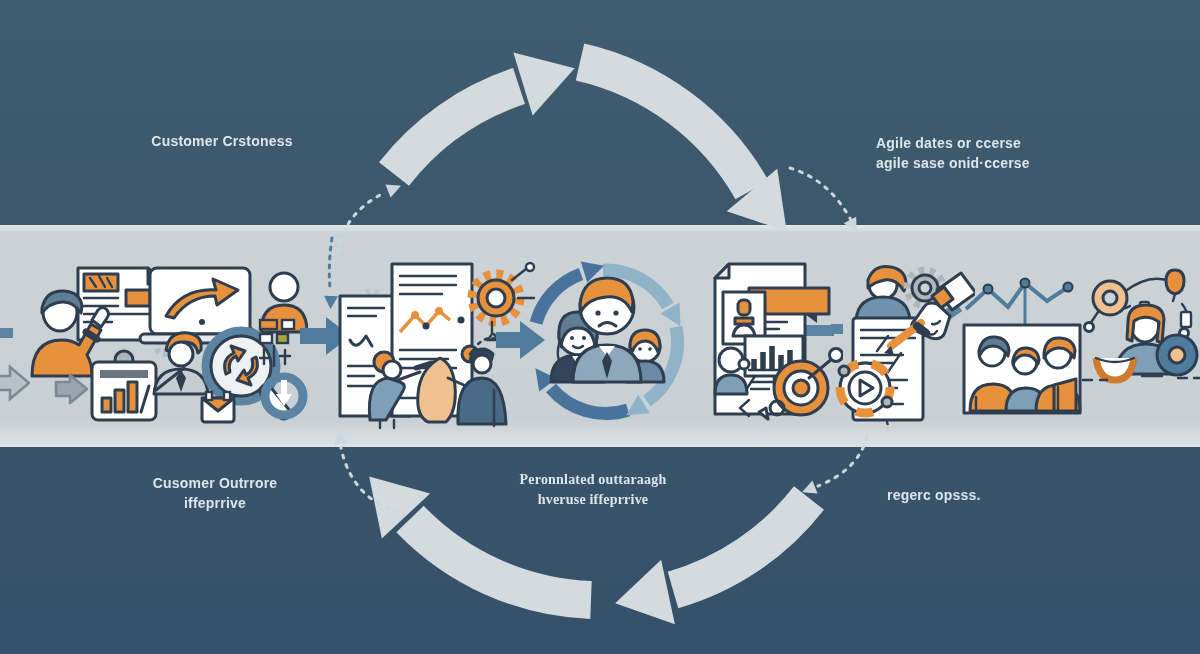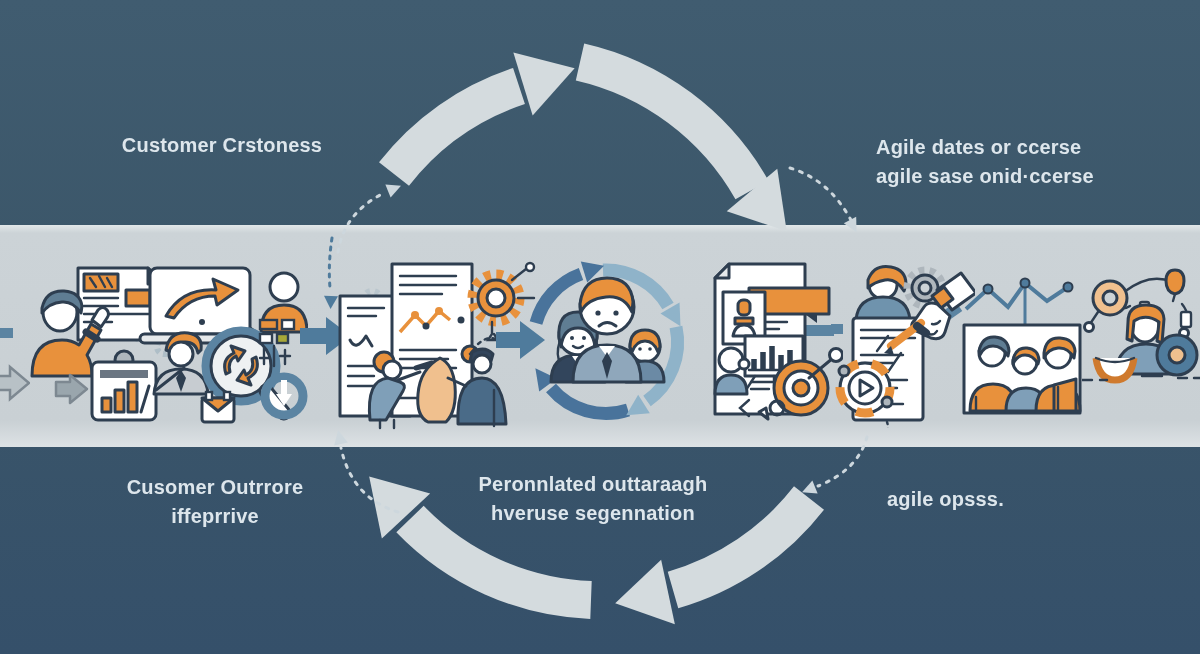--- a/index.html
+++ b/index.html
@@ -1,21 +1,21 @@
 <!DOCTYPE html>
 <html><head>
 <meta charset="utf-8">
 <style>
   html,body{margin:0;padding:0;background:#22323e;}
   .canvas{position:relative;width:1200px;height:654px;overflow:hidden;
           background:linear-gradient(#405c70,#3b5669 45%,#35506a);
           font-family:"Liberation Sans",sans-serif;}
   .band{position:absolute;left:0;top:225px;width:1200px;height:222px;
         background:linear-gradient(#e2e7e9,#ccd3d7 8px,#c9d0d4 88%,#dde2e5);}
-  .label{position:absolute;color:#dde6ec;font-weight:bold;font-size:20px;
+  .label{position:absolute;color:#dde6ec;font-weight:bold;font-size:14px;
          line-height:1.45;letter-spacing:.2px;z-index:6;white-space:nowrap;}
   .center{text-align:center;}
   .ov{position:absolute;left:0;top:0;z-index:4;pointer-events:none;}
   .cl{position:absolute;z-index:5;}
   
   .s{stroke:#2e3e50;stroke-width:3;stroke-linejoin:round;stroke-linecap:round;}
   .s2{stroke:#2e3e50;stroke-width:2.4;stroke-linecap:round;}
   .fw{fill:#ffffff;} .fo{fill:#e8913c;} .flo{fill:#f0c08e;}
   .fst{fill:#7f9fb8;} .fst2{fill:#4f7b9c;} .fn{fill:#32455c;}
   .fh{fill:#5f7d93;} .fg{fill:#aeb6bc;} .fe{fill:#e6e9eb;} .fnone{fill:none;}
@@ -71,26 +71,26 @@
     <div>Customer Crstoness</div>
   </div>
   <div class="label" style="left:876px;top:133px;">
     <div>Agile dates or ccerse</div>
     <div>agile sase onid·ccerse</div>
   </div>
   <div class="label center" style="left:85px;top:473px;width:260px;">
     <div>Cusomer Outrrore</div>
     <div>iffeprrive</div>
   </div>
-  <div class="label center" style="left:443px;top:470px;width:300px;">
+  <div class="label center" style="left:443px;top:470px;width:300px;font-family:Liberation Serif, serif;">
     <div>Peronnlated outtaraagh</div>
-    <div>hveruse segennation</div>
+    <div>hveruse iffeprrive</div>
   </div>
   <div class="label" style="left:887px;top:485px;">
-    <div>agile opsss.</div>
+    <div>regerc opsss.</div>
   </div>
 
   <svg class="cl" style="left:26px;top:264px;" width="142" height="158" viewBox="0 0 142 158">
     <g>
       <path class="s fw" d="M52 4 h70 l16 16 v56 h-86 z"></path>
       <path class="s fe" d="M122 4 l16 16 h-16 z"></path>
       <rect class="s fo" x="58" y="10" width="34" height="17"></rect>
       <path class="s2" d="M64 14 l6 9 M73 12 l6 11 M81 14 l5 9" fill="none"></path>
       <rect class="s fo" x="100" y="26" width="24" height="16"></rect>
       <path class="s2" d="M58 34 h34 M58 42 h34 M58 50 h64 M58 58 h28 M100 50 h24" fill="none"></path>

